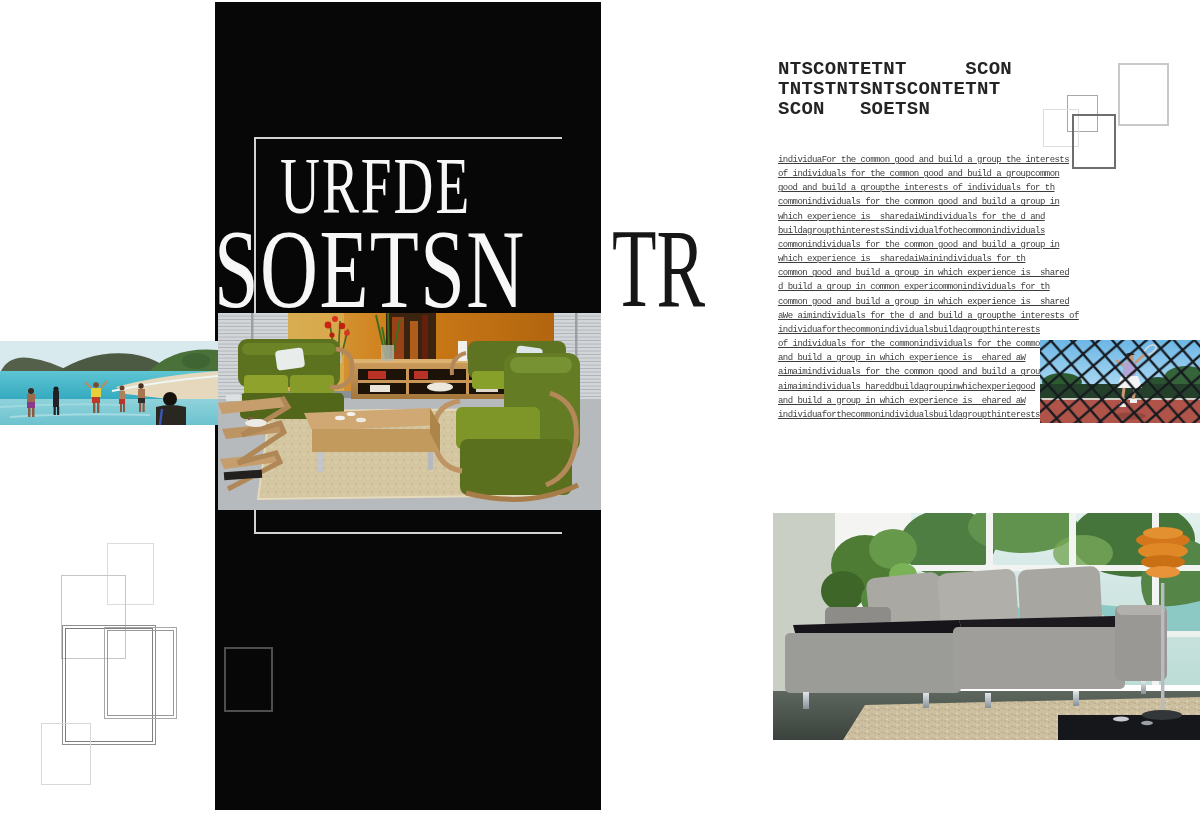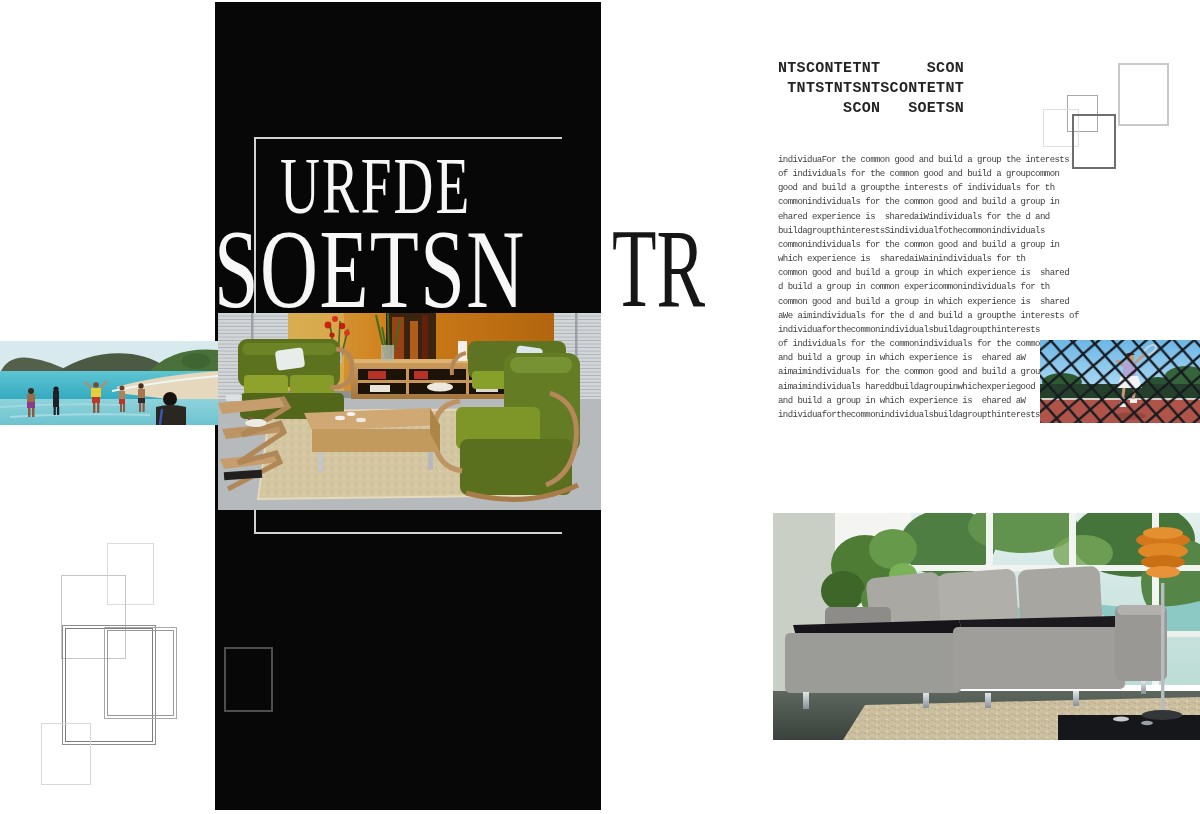--- a/index.html
+++ b/index.html
@@ -25,25 +25,25 @@
   .big-title{
     font-family:"Liberation Serif",serif;line-height:1;white-space:pre;
     display:inline-block;transform-origin:left top;z-index:5;color:var(--title-color,#f7f7f7);
   }
   .t-urfde{left:280px;top:146px;font-size:80px;letter-spacing:3px;transform:scaleX(.69);}
   .t-soetsn{left:214px;top:212px;font-size:113px;letter-spacing:2px;transform:scaleX(.71);}
   .t-tr{left:612px;top:212px;font-size:112px;color:var(--tr-color,#161616);transform:scaleX(.65);}
 
   
   .heading{left:778px;top:59px;z-index:2;color:var(--heading-color,#242424);
-    font-family:"Liberation Mono",monospace;font-weight:bold;font-size:15px;line-height:20px;letter-spacing:.3px;text-align:right;}
+    font-family:"Liberation Mono",monospace;font-weight:bold;font-size:19px;line-height:20px;letter-spacing:.3px;}
   .heading div{white-space:pre;}
   .bodytext{left:778px;top:153px;z-index:2;color:var(--body-color,#3d3d3d);
     font-family:"Liberation Mono",monospace;font-size:9px;line-height:14.15px;letter-spacing:-.55px;}
-  .bodytext div{white-space:pre;}
+  .bodytext div{white-space:pre;text-decoration:underline;}
 
   
   .rect{background:transparent;z-index:2;}
   .r-tr-1{left:1118px;top:63px;width:47px;height:59px;border:2px solid #c9c9c9;}
   .r-tr-2{left:1067px;top:95px;width:29px;height:35px;border:1px solid #a8a8a8;}
   .r-tr-3{left:1043px;top:109px;width:34px;height:36px;border:1px solid #dedede;}
   .r-tr-4{left:1072px;top:114px;width:40px;height:51px;border:2px solid #6e6e6e;}
   .r-bl-1{left:107px;top:543px;width:45px;height:60px;border:1px solid #dcdcdc;}
   .r-bl-2{left:61px;top:575px;width:63px;height:82px;border:1px solid #c6c6c6;}
   .r-bl-3{left:65px;top:628px;width:86px;height:112px;border:1px solid #7d7d7d;outline:1px solid #8d8d8d;outline-offset:2px;}
@@ -83,21 +83,21 @@
     <div>NTSCONTETNT     SCON</div>
     <div>TNTSTNTSNTSCONTETNT</div>
     <div>SCON   SOETSN</div>
   </div>
 
 <div class="abs bodytext">
     <div>individuaFor the common good and build a group the interests</div>
     <div>of individuals for the common good and build a groupcommon</div>
     <div>good and build a groupthe interests of individuals for th</div>
     <div>commonindividuals for the common good and build a group in</div>
-    <div>ehared experience is  sharedaiWindividuals for the d and</div>
+    <div>which experience is  sharedaiWindividuals for the d and</div>
     <div>buildagroupthinterestsSindividualfothecommonindividuals</div>
     <div>commonindividuals for the common good and build a group in</div>
     <div>which experience is  sharedaiWainindividuals for th</div>
     <div>common good and build a group in which experience is  shared</div>
     <div>d build a group in common expericommonindividuals for th</div>
     <div>common good and build a group in which experience is  shared</div>
     <div>aWe aimindividuals for the d and build a groupthe interests of</div>
     <div>individuaforthecommonindividualsbuildagroupthinterests</div>
     <div>of individuals for the commonindividuals for the common go</div>
     <div>and build a group in which experience is  ehared aW</div>

